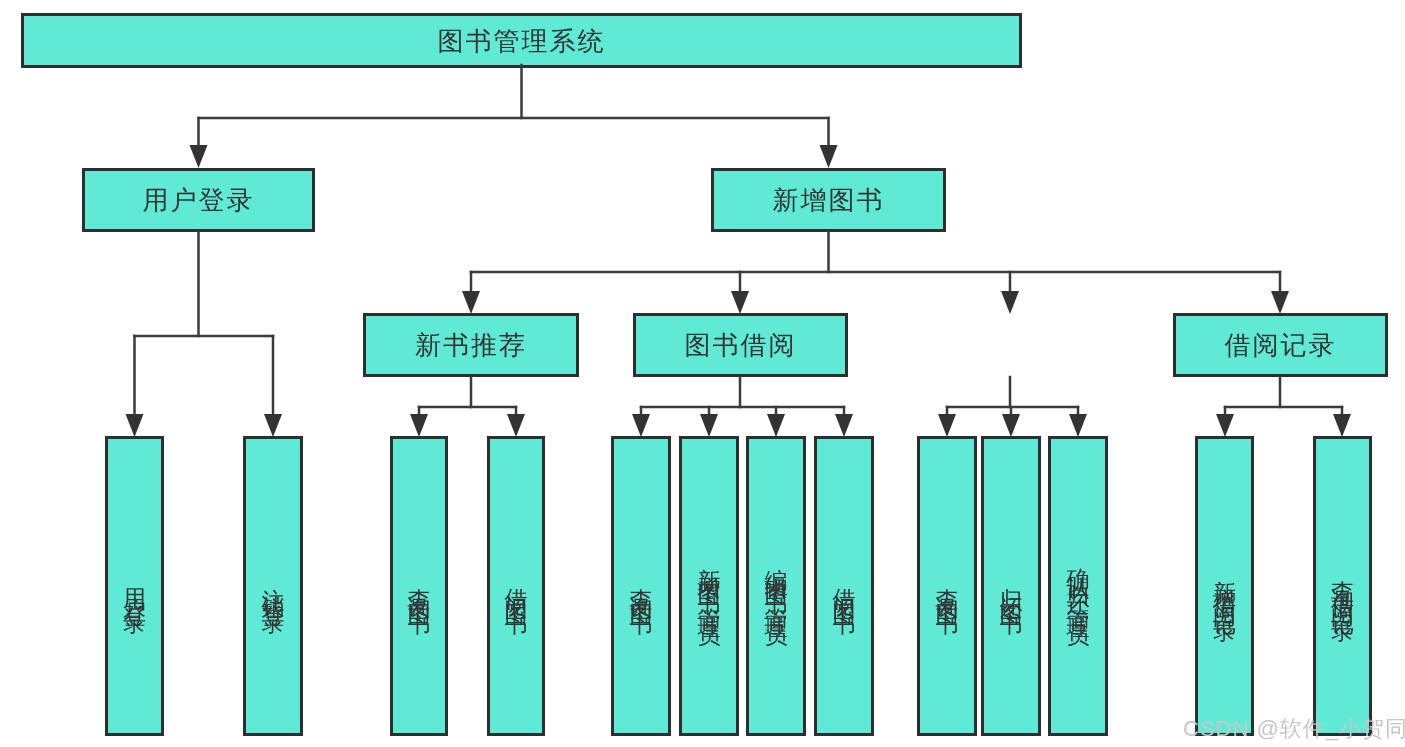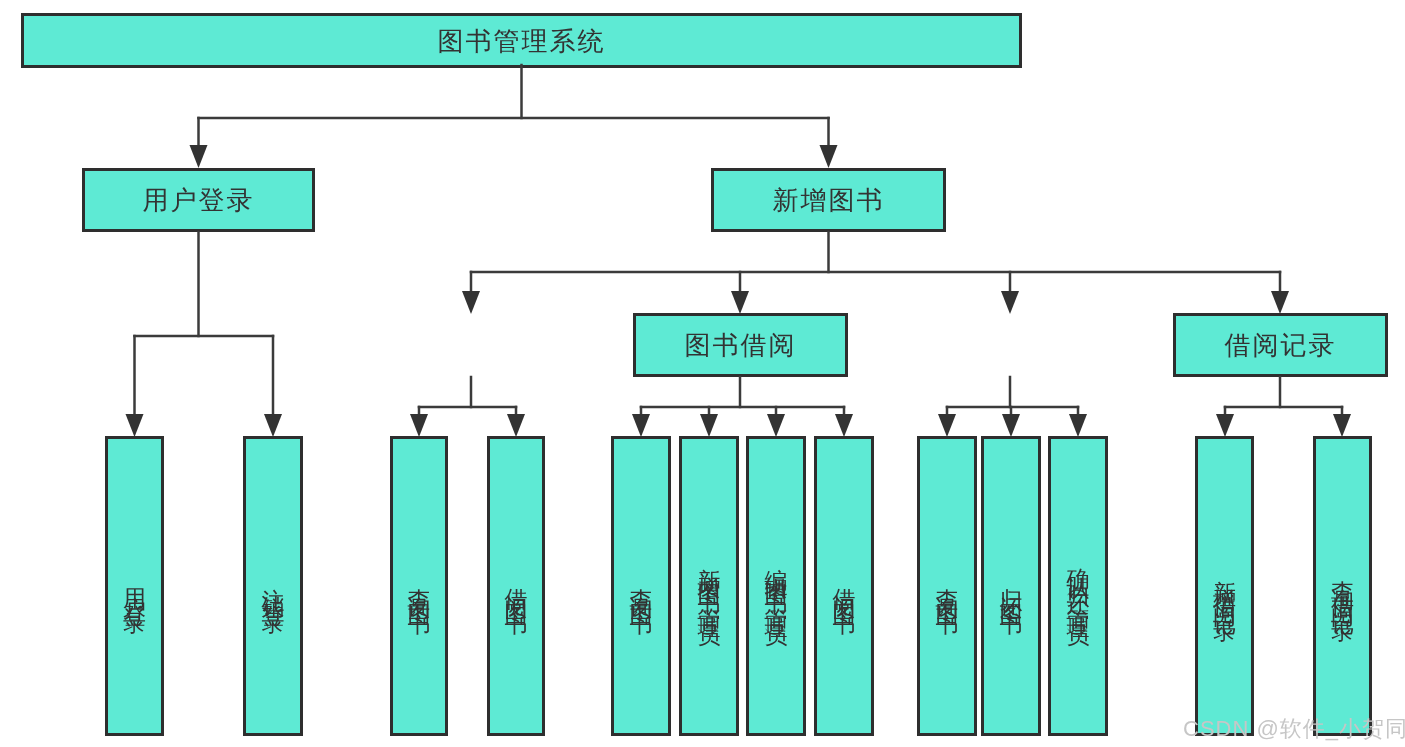--- a/index.html
+++ b/index.html
@@ -70,20 +70,23 @@
     <span class="label">图书管理系统</span>
   </div>
 
   <div class="node h-node" style="left:82px;top:168px;width:233px;height:64px;">
     <span class="label">用户登录</span>
   </div>
   <div class="node h-node" style="left:711px;top:168px;width:235px;height:64px;">
     <span class="label">新增图书</span>
   </div>
 
+  <div class="node h-node" style="left:363px;top:313px;width:216px;height:64px;">
+    <span class="label">新书推荐</span>
+  </div>
   <div class="node h-node" style="left:633px;top:313px;width:215px;height:64px;">
     <span class="label">图书借阅</span>
   </div>
   <div class="node h-node" style="left:1173px;top:313px;width:215px;height:64px;">
     <span class="label">借阅记录</span>
   </div>
 
   <div class="node v-node" style="left:105px;top:436px;width:59px;height:300px;">
     <span class="label">用户登录</span>
   </div>

